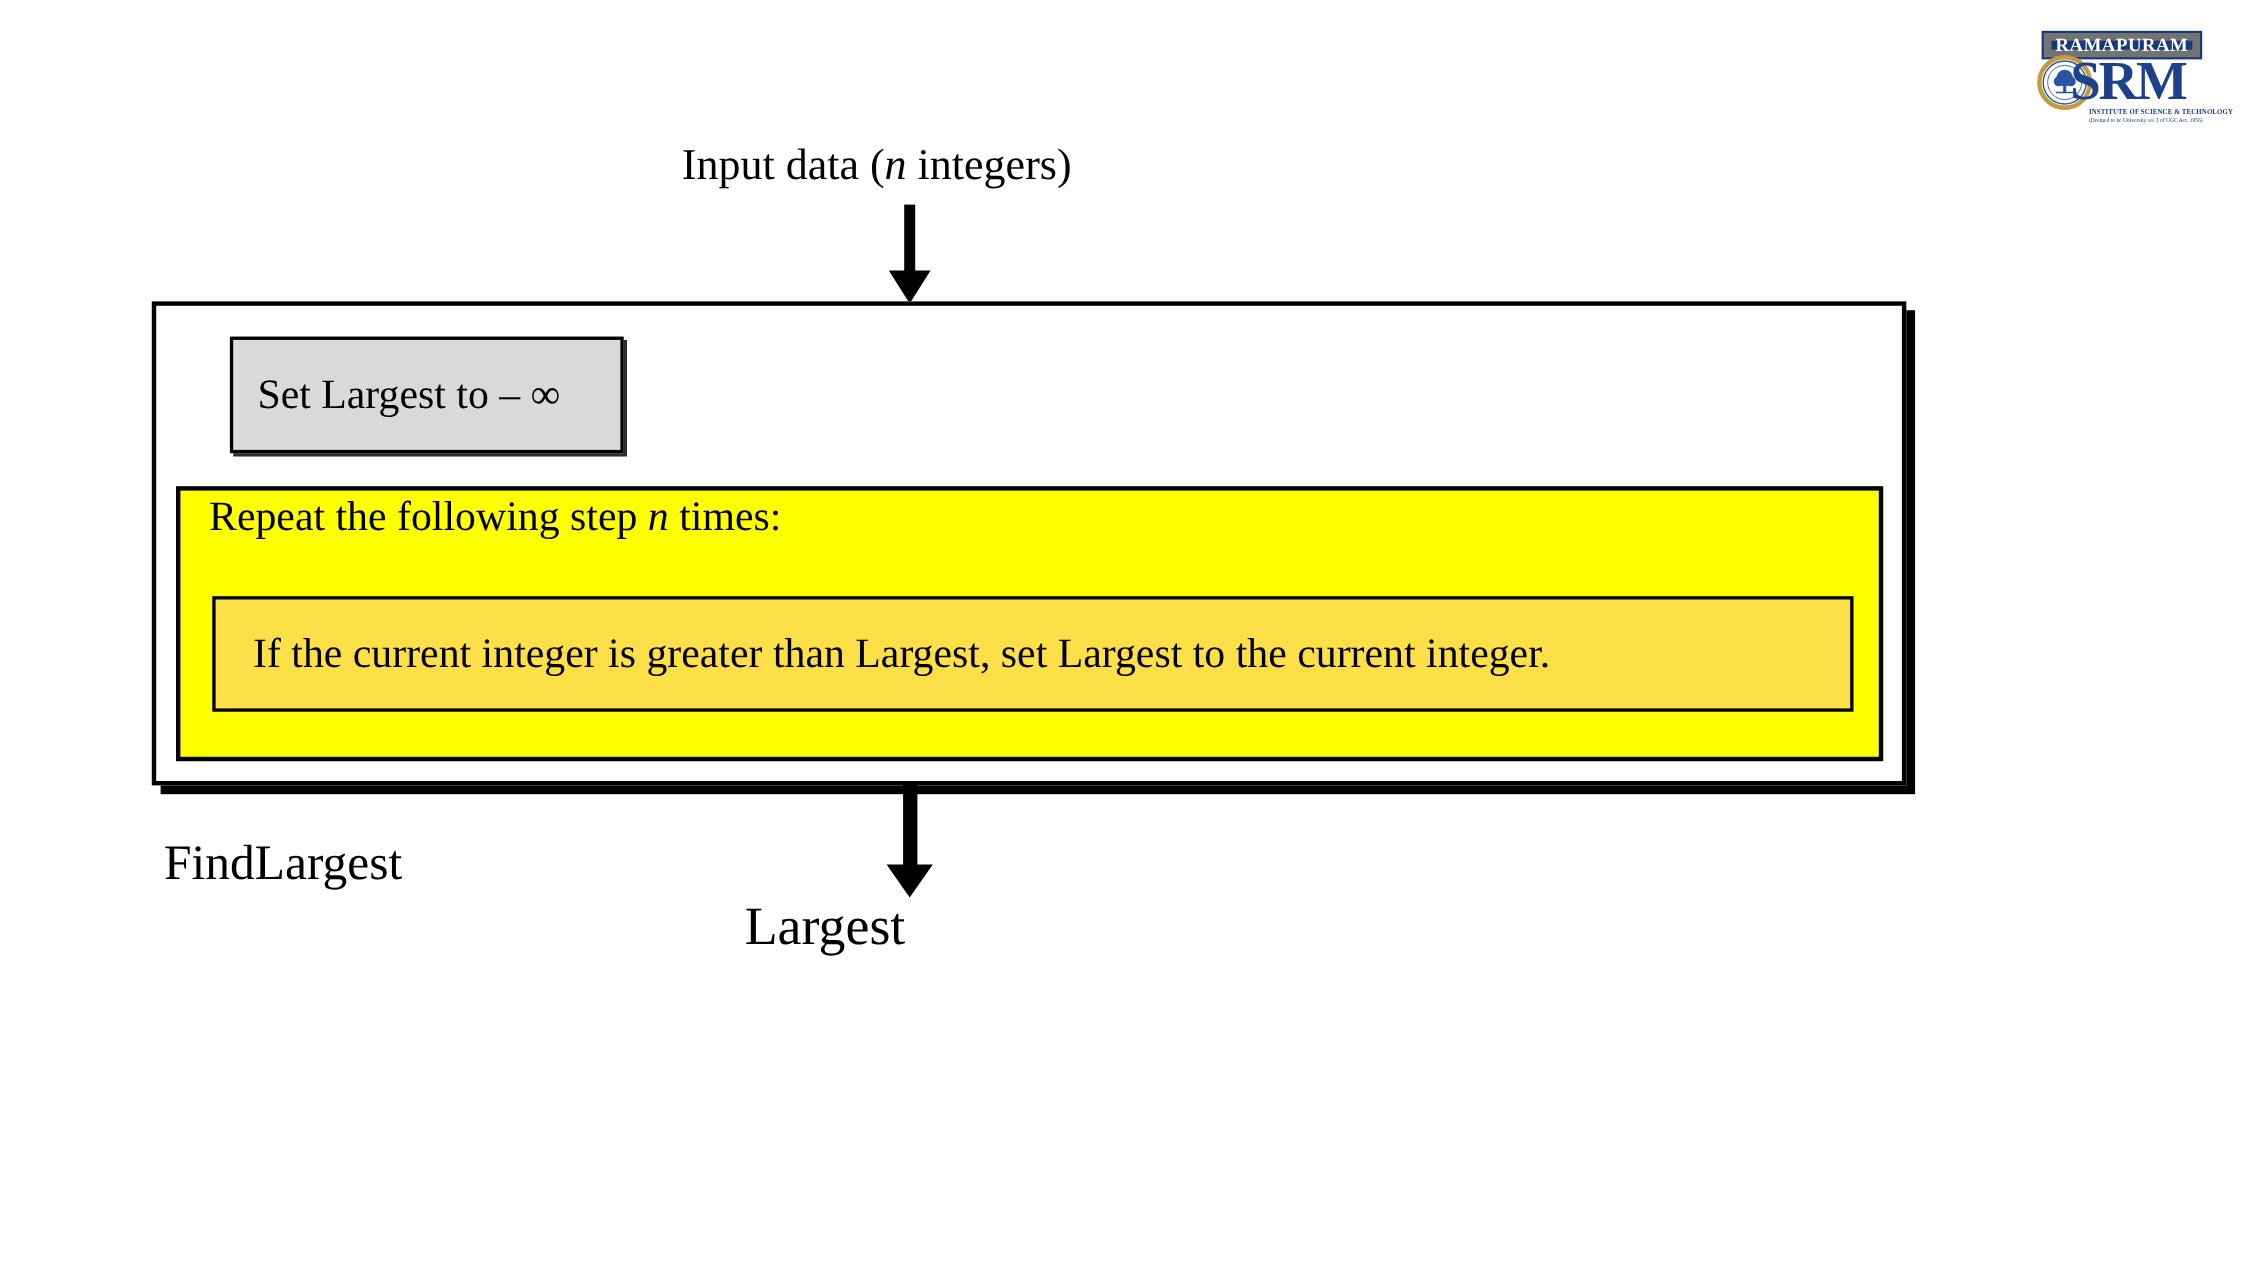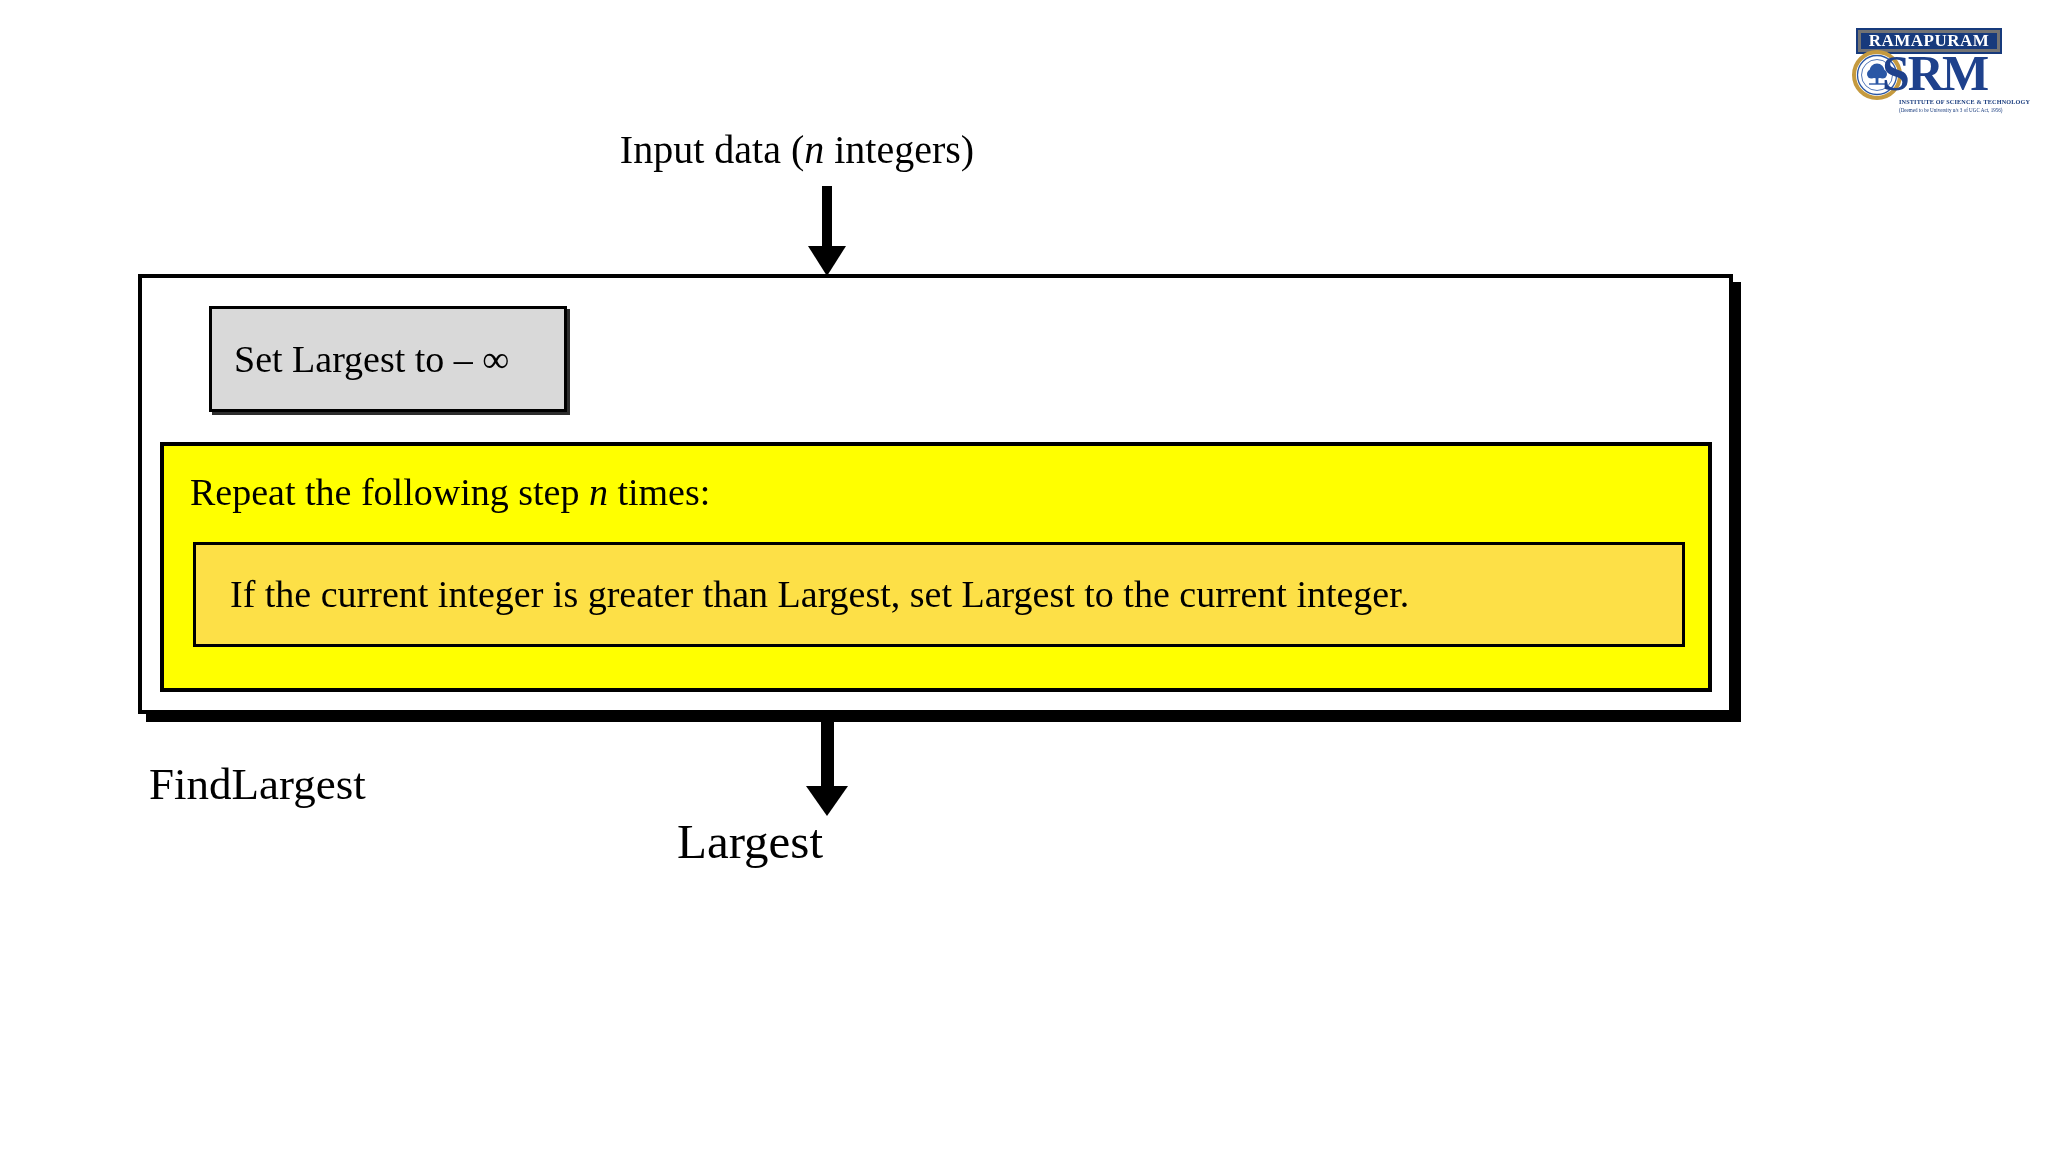--- a/index.html
+++ b/index.html
@@ -24,40 +24,40 @@
   
   .outer-box{left:138px;top:274px;width:1595px;height:440px;
     background:#ffffff;border:4px solid #000;box-shadow:8px 8px 0 #000;}
 
   .init-box{left:168px;top:306px;width:358px;height:106px;
     background:#d9d9d9;border:3px solid #000;box-shadow:3px 3px 0 #2d2d2d;
     font-size:38px;line-height:100px;padding-left:22px;white-space:nowrap;margin-left:41px;}
 
   .loop-box{left:160px;top:442px;width:1552px;height:250px;
     background:#ffff00;border:4px solid #000;}
-  .loop-label{left:190px;top:470px;font-size:38px;line-height:44px;white-space:nowrap;}
+  .loop-label{left:190px;top:448px;font-size:38px;line-height:44px;white-space:nowrap;}
 
   .body-box{left:193px;top:542px;width:1492px;height:105px;
     background:#fde047;border:3px solid #000;
     font-size:38px;line-height:99px;padding-left:34px;white-space:nowrap;}
 
   
   .algo-name{left:149px;top:744px;font-size:45px;line-height:48px;white-space:nowrap;margin-top:16px;}
   #arrow-out .shaft{left:821px;top:712px;width:13px;height:76px;}
   #arrow-out .head{left:806px;top:786px;
     border-left:21px solid transparent;border-right:21px solid transparent;
     border-top:30px solid #000;}
   .output-label{left:677px;top:818px;width:300px;text-align:left;
     font-size:49px;line-height:48px;white-space:nowrap;}
 
   
   .logo{left:1852px;top:24px;width:156px;height:88px;}
   .logo-banner{left:4px;top:4px;width:146px;height:26px;background:#173a7c;
     padding:2px;}
-  .logo-banner-inner{width:100%;height:100%;border:3px solid #737373;
+  .logo-banner-inner{width:100%;height:100%;border:7px solid #737373;
     display:flex;align-items:center;justify-content:center;box-sizing:border-box;}
   .logo-banner-inner span{color:#ffffff;font-weight:bold;font-size:17px;
     letter-spacing:.5px;white-space:nowrap;}
   .logo-seal{left:0px;top:26px;width:50px;height:50px;border-radius:50%;
     background:#ffffff;border:4px solid #c59a3f;
     display:flex;align-items:center;justify-content:center;}
   .logo-acronym{left:30px;top:24px;font-size:50px;line-height:50px;
     font-weight:bold;color:#1e418c;letter-spacing:-2px;white-space:nowrap;}
   .logo-line1{left:47px;top:74px;font-size:7px;font-weight:bold;color:#173a7c;
     white-space:nowrap;transform:scaleX(.88);transform-origin:left top;

